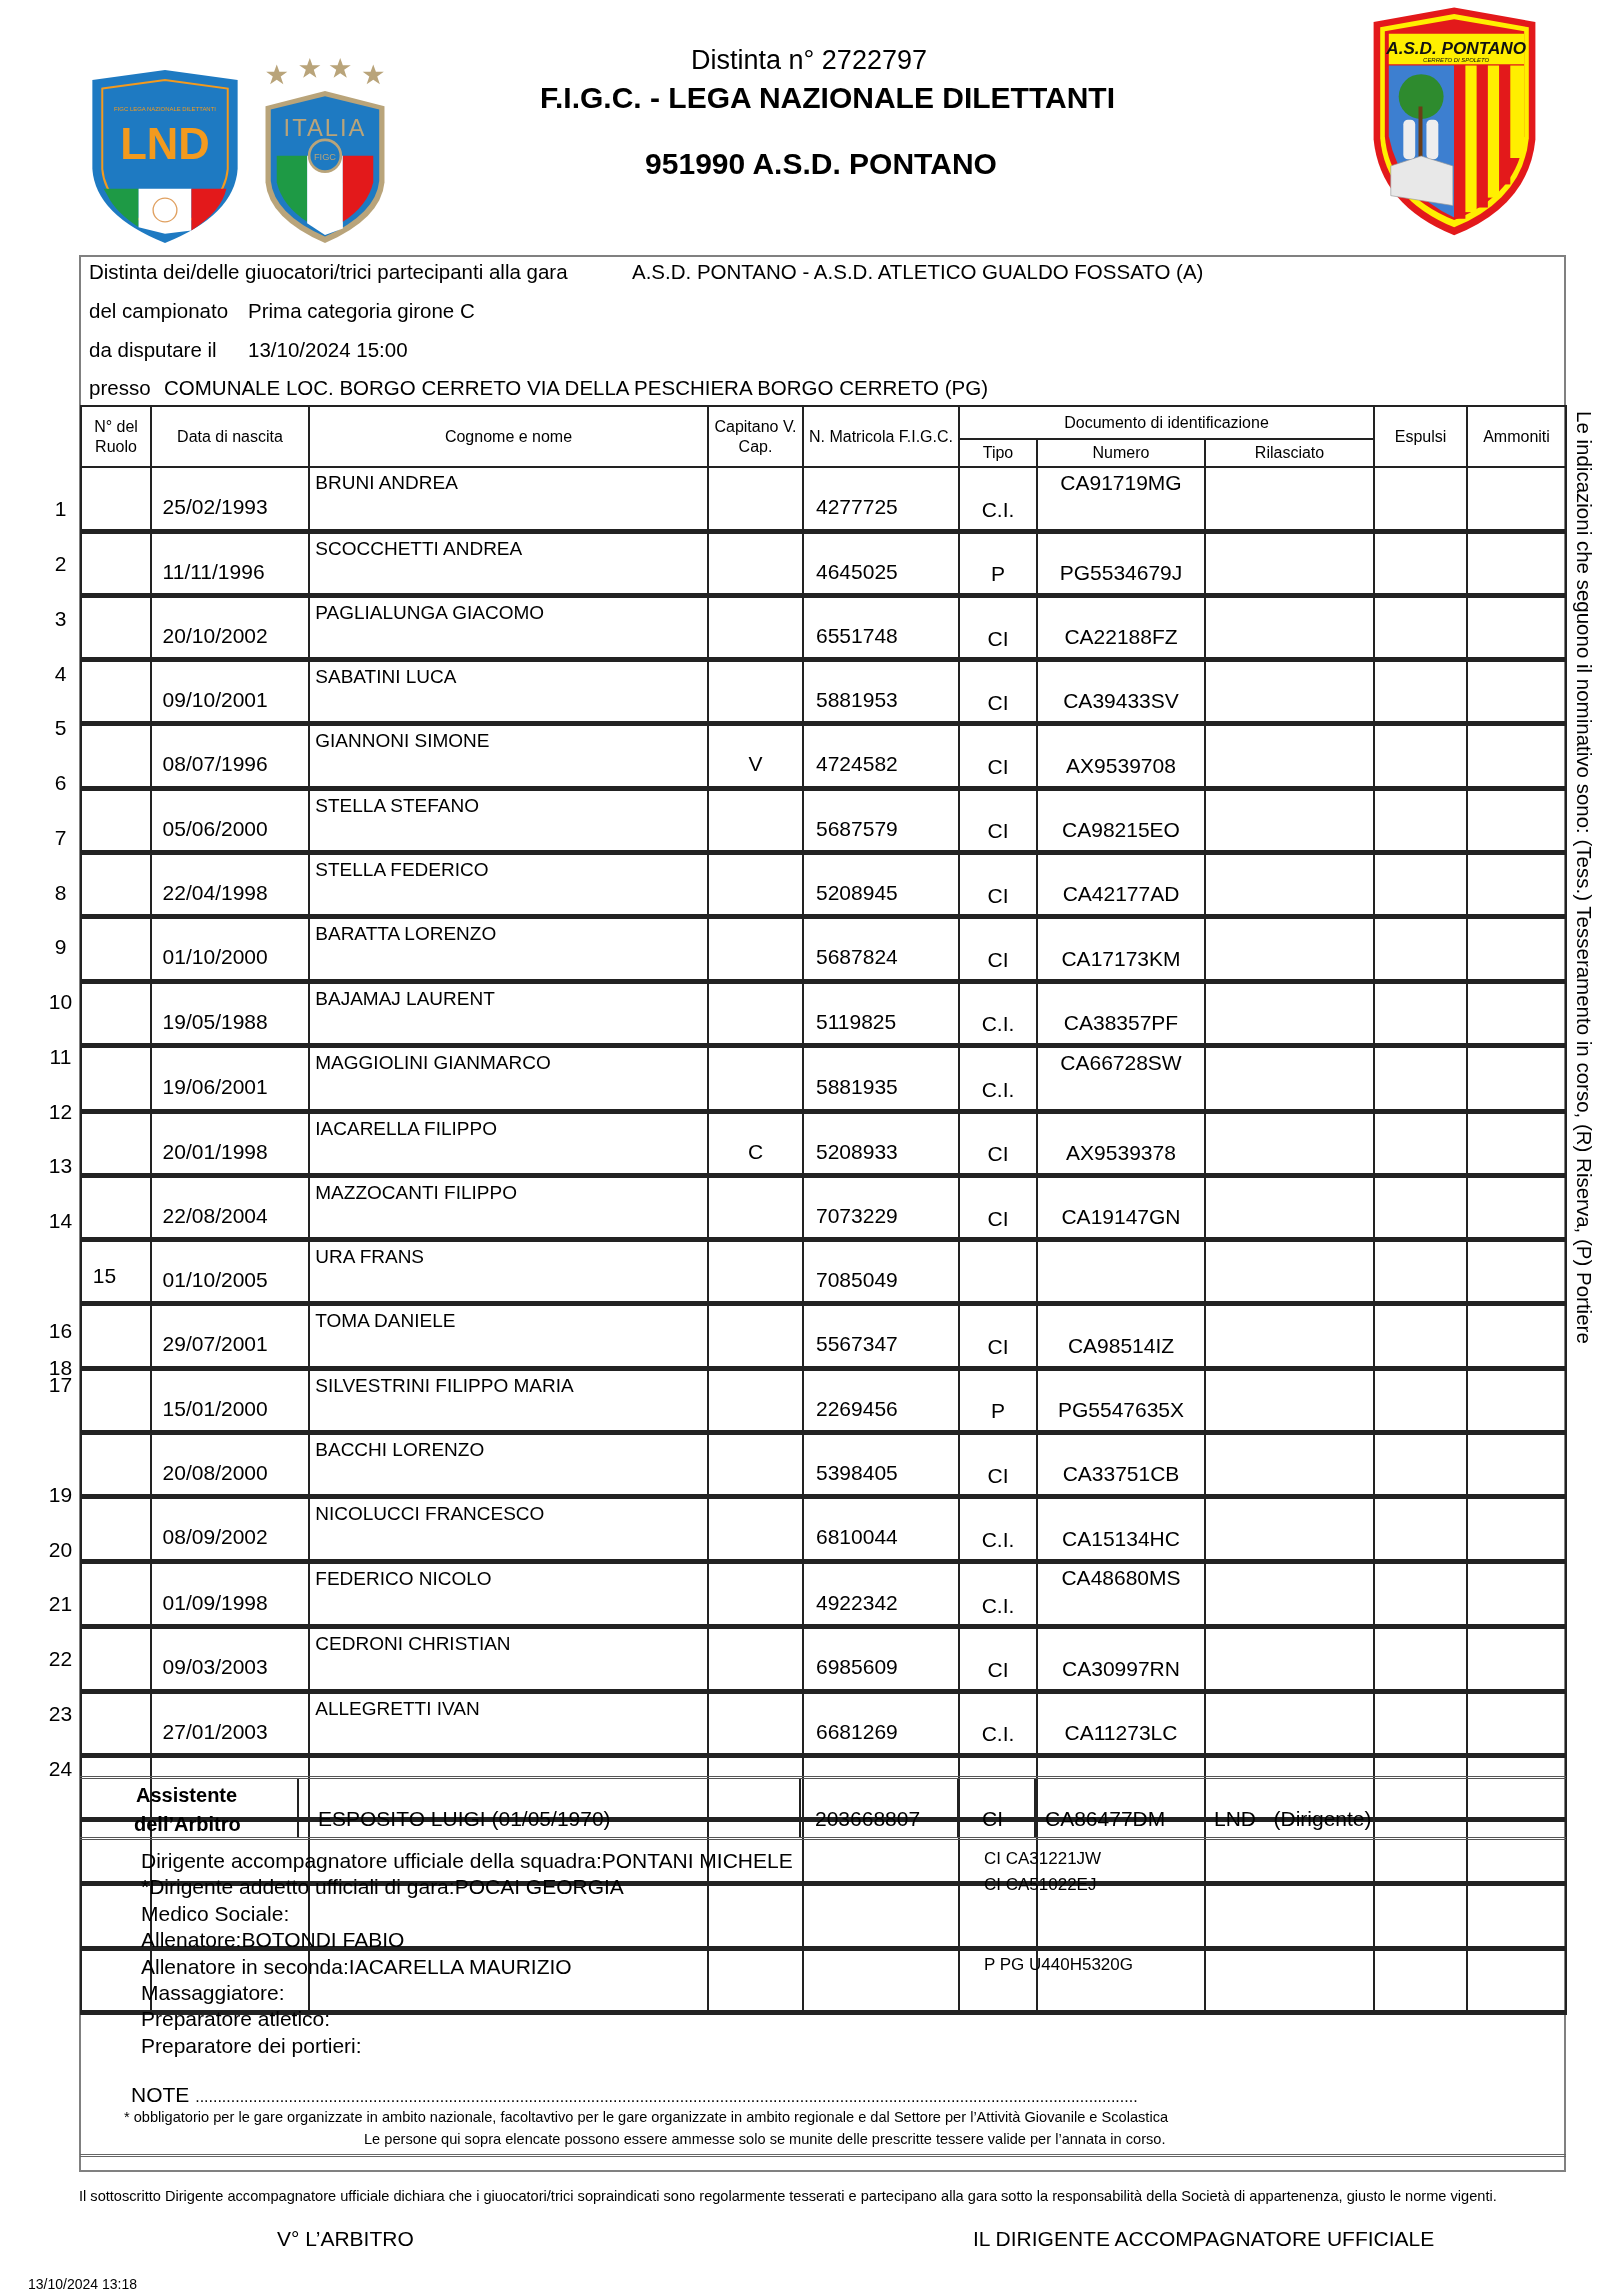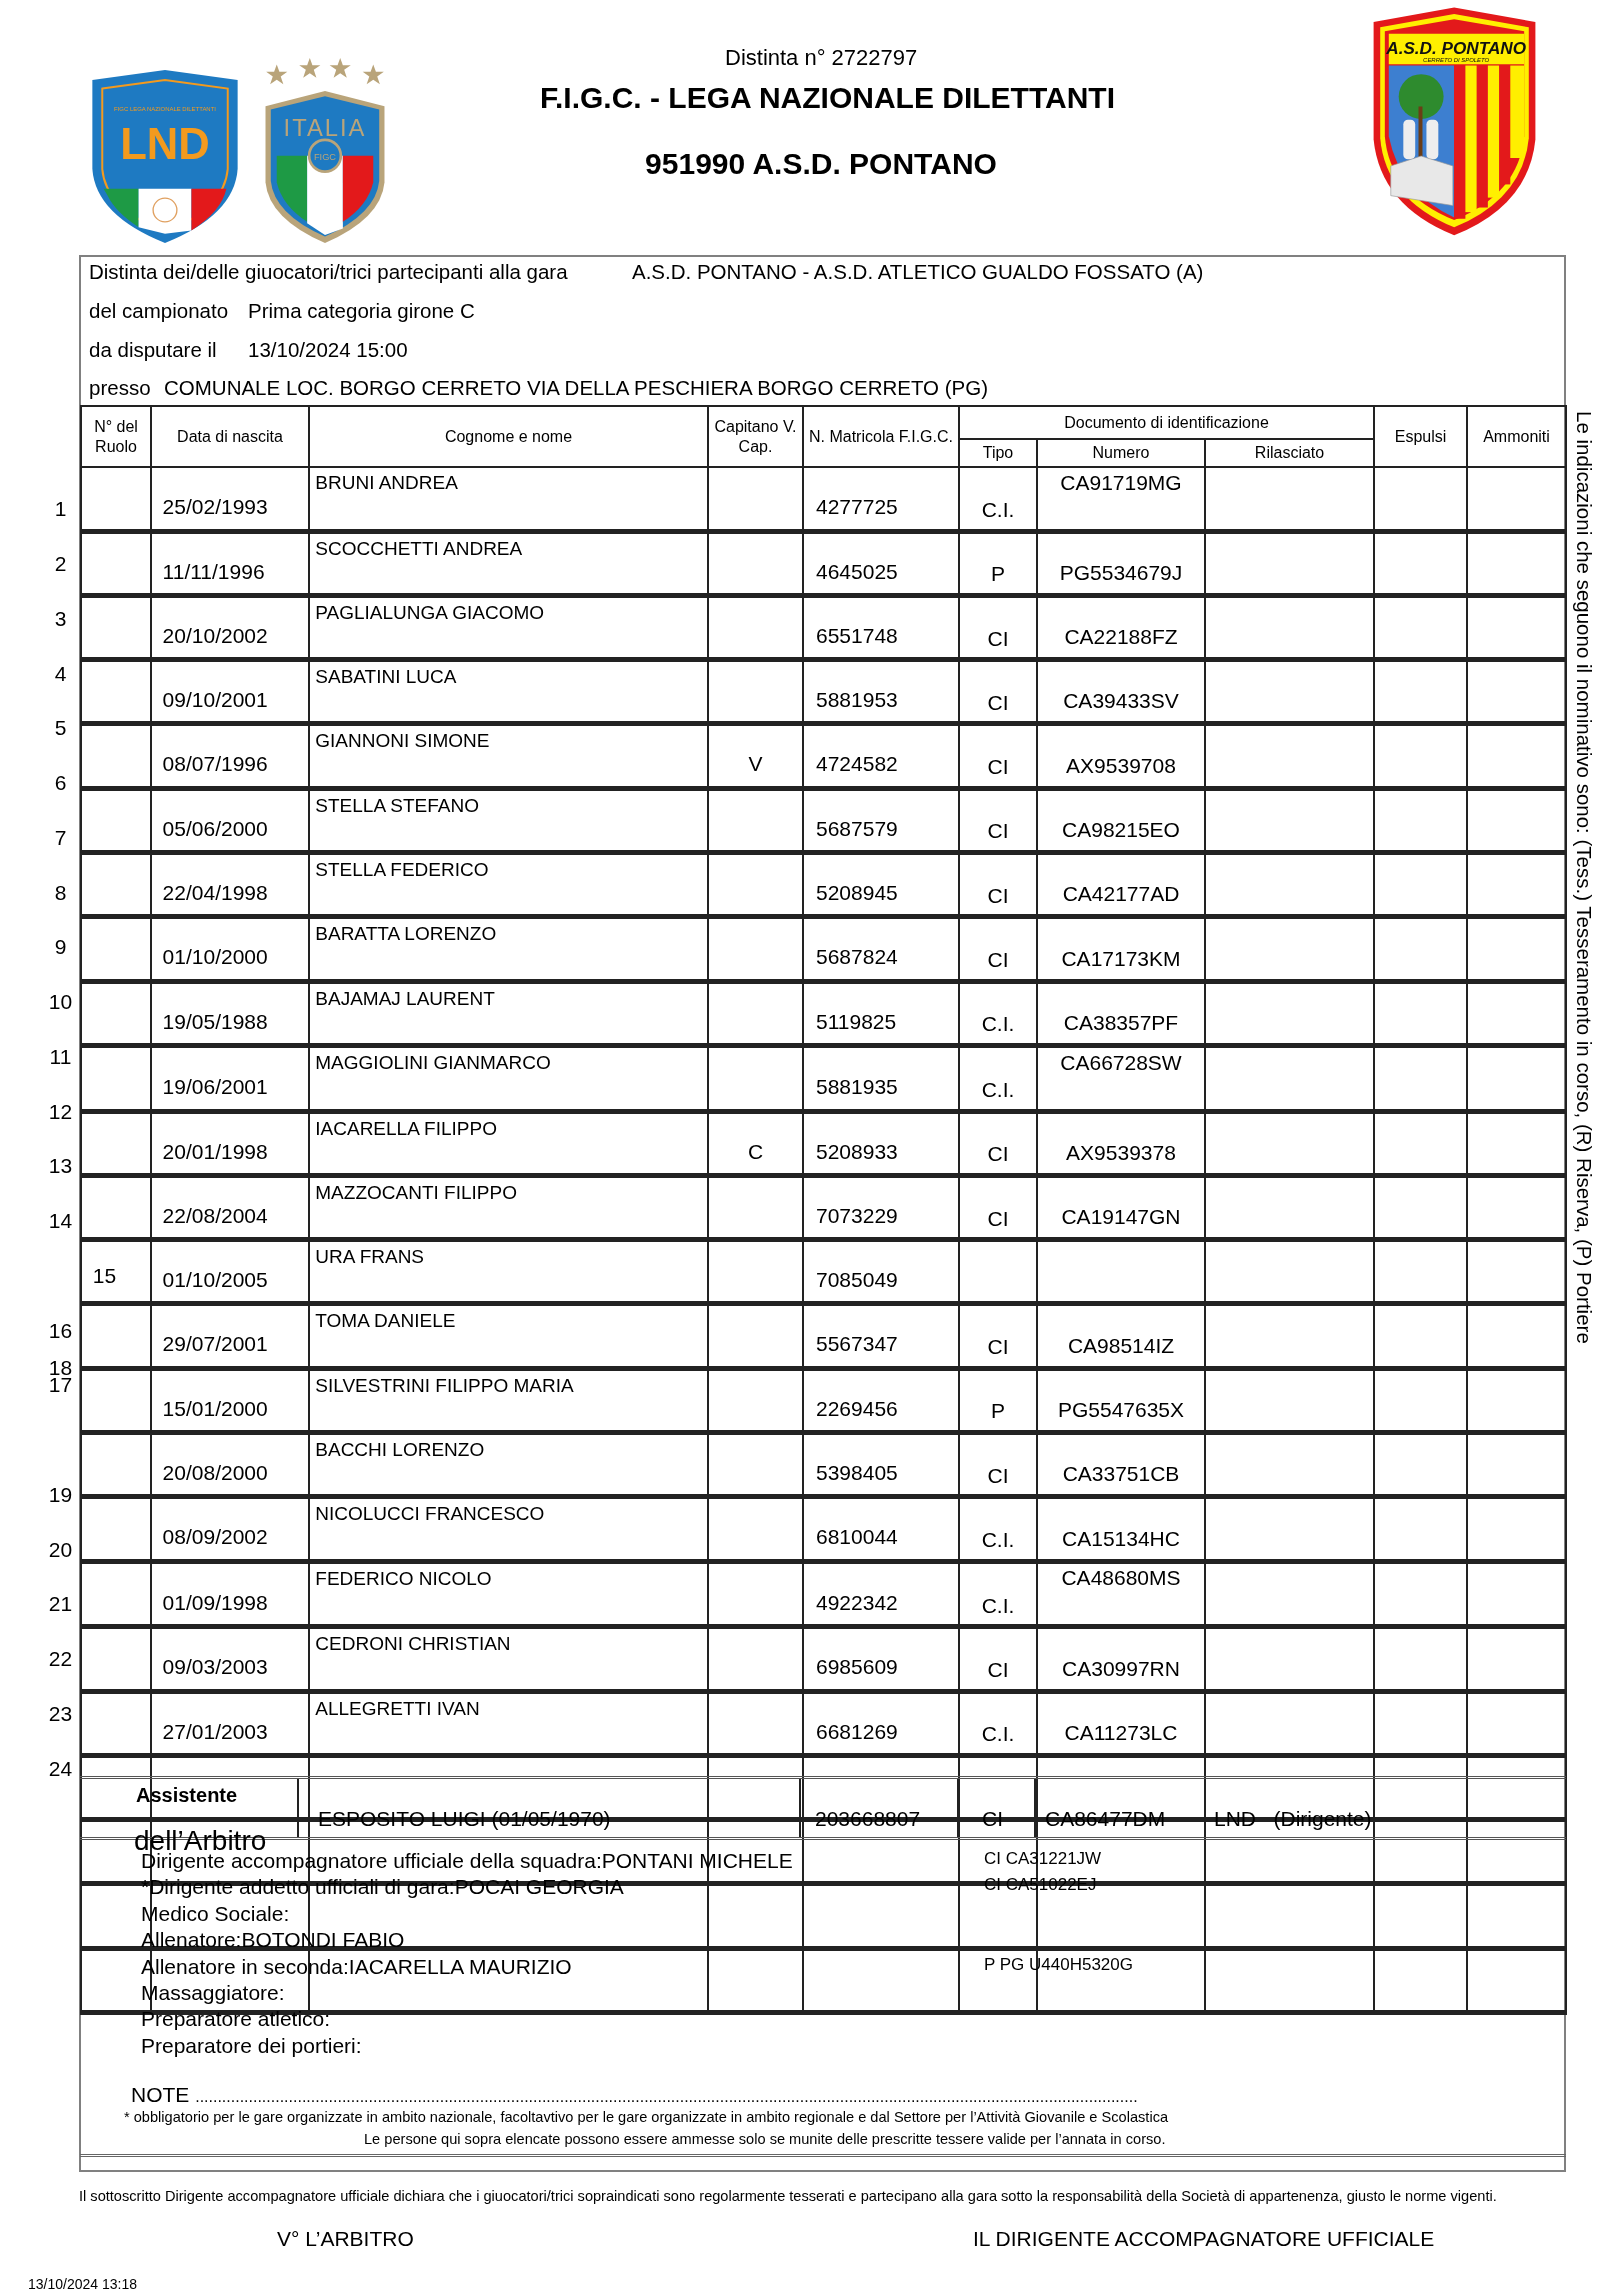--- a/index.html
+++ b/index.html
@@ -1,18 +1,18 @@
 <!DOCTYPE html>
 <html style="font-size:10.6px"><head>
 <meta charset="utf-8">
 <style>
   html, body { margin:0; padding:0; background:#fff; }
   body { width:1606px; height:2295px; position:relative; font-family:"Liberation Sans", sans-serif; color:#000; overflow:hidden; }
   .abs { position:absolute; }
-  .hdr-distinta { left:725px; top:45px; font-size:22px; }
+  .hdr-distinta { left:691px; top:45px; font-size:27px; }
   .hdr-lega { left:503px; top:81px; font-size:30px; font-weight:bold; width:649px; text-align:center; }
   .hdr-club { left:503px; top:147px; font-size:30px; font-weight:bold; width:636px; text-align:center; }
   .logo { position:absolute; }
   .frame { left:79px; top:255px; width:1487px; height:1917px; border:2px solid #808080; box-sizing:border-box; }
   .info-line { position:absolute; left:89px; font-size:20.5px; }
   .info-val { position:absolute; font-size:20.5px; }
   table.grid { position:absolute; left:80px; top:405px; width:1486px; border-collapse:collapse; table-layout:fixed; font-size:21px; }
   table.grid td, table.grid th { border:2px solid #222; padding:0; vertical-align:bottom; }
   table.grid th { font-weight:normal; font-size:16px; text-align:center; vertical-align:middle; line-height:1.25; }
   table.grid tr.row td { height:50px; border-bottom:5.3px solid #222; position:relative; }
@@ -453,21 +453,21 @@
     <div class="rownum" style="top: 1592px;">21</div>
     <div class="rownum" style="top: 1647px;">22</div>
     <div class="rownum" style="top: 1702px;">23</div>
     <div class="rownum" style="top: 1757px;">24</div>
   </div>
 
 <div class="side-note">Le indicazioni che seguono il nominativo sono: (Tess.) Tesseramento in corso, (R) Riserva, (P) Portiere</div>
 
 <div class="assist">
   <div style="left:56px;top:5.3px;font-weight:bold;font-size:20px">Assistente</div>
-  <div style="left:54px;top:46px;font-weight:normal;font-size:28px">dell’Arbitro</div>
+  <div style="left:54px;top:34px;font-weight:bold;font-size:20px">dell’Arbitro</div>
   <div style="left:238px;top:28px">ESPOSITO LUIGI (01/05/1970)</div>
   <div style="left:735px;top:28px">203668807</div>
   <div style="left:902px;top:28px">CI</div>
   <div style="left:965px;top:28px">CA86477DM</div>
   <div style="left:1134px;top:28px;white-space:pre">LND   (Dirigente)</div>
   <div style="left:217px;top:0;height:58px;border-left:2px solid #222"></div>
   <div style="left:719px;top:0;height:58px;border-left:2px solid #222"></div>
   <div style="left:877px;top:0;height:58px;border-left:2px solid #222"></div>
   <div style="left:954px;top:0;height:58px;border-left:2px solid #222"></div>
   <div style="left:1124px;top:0;height:58px;border-left:2px solid #222"></div>

